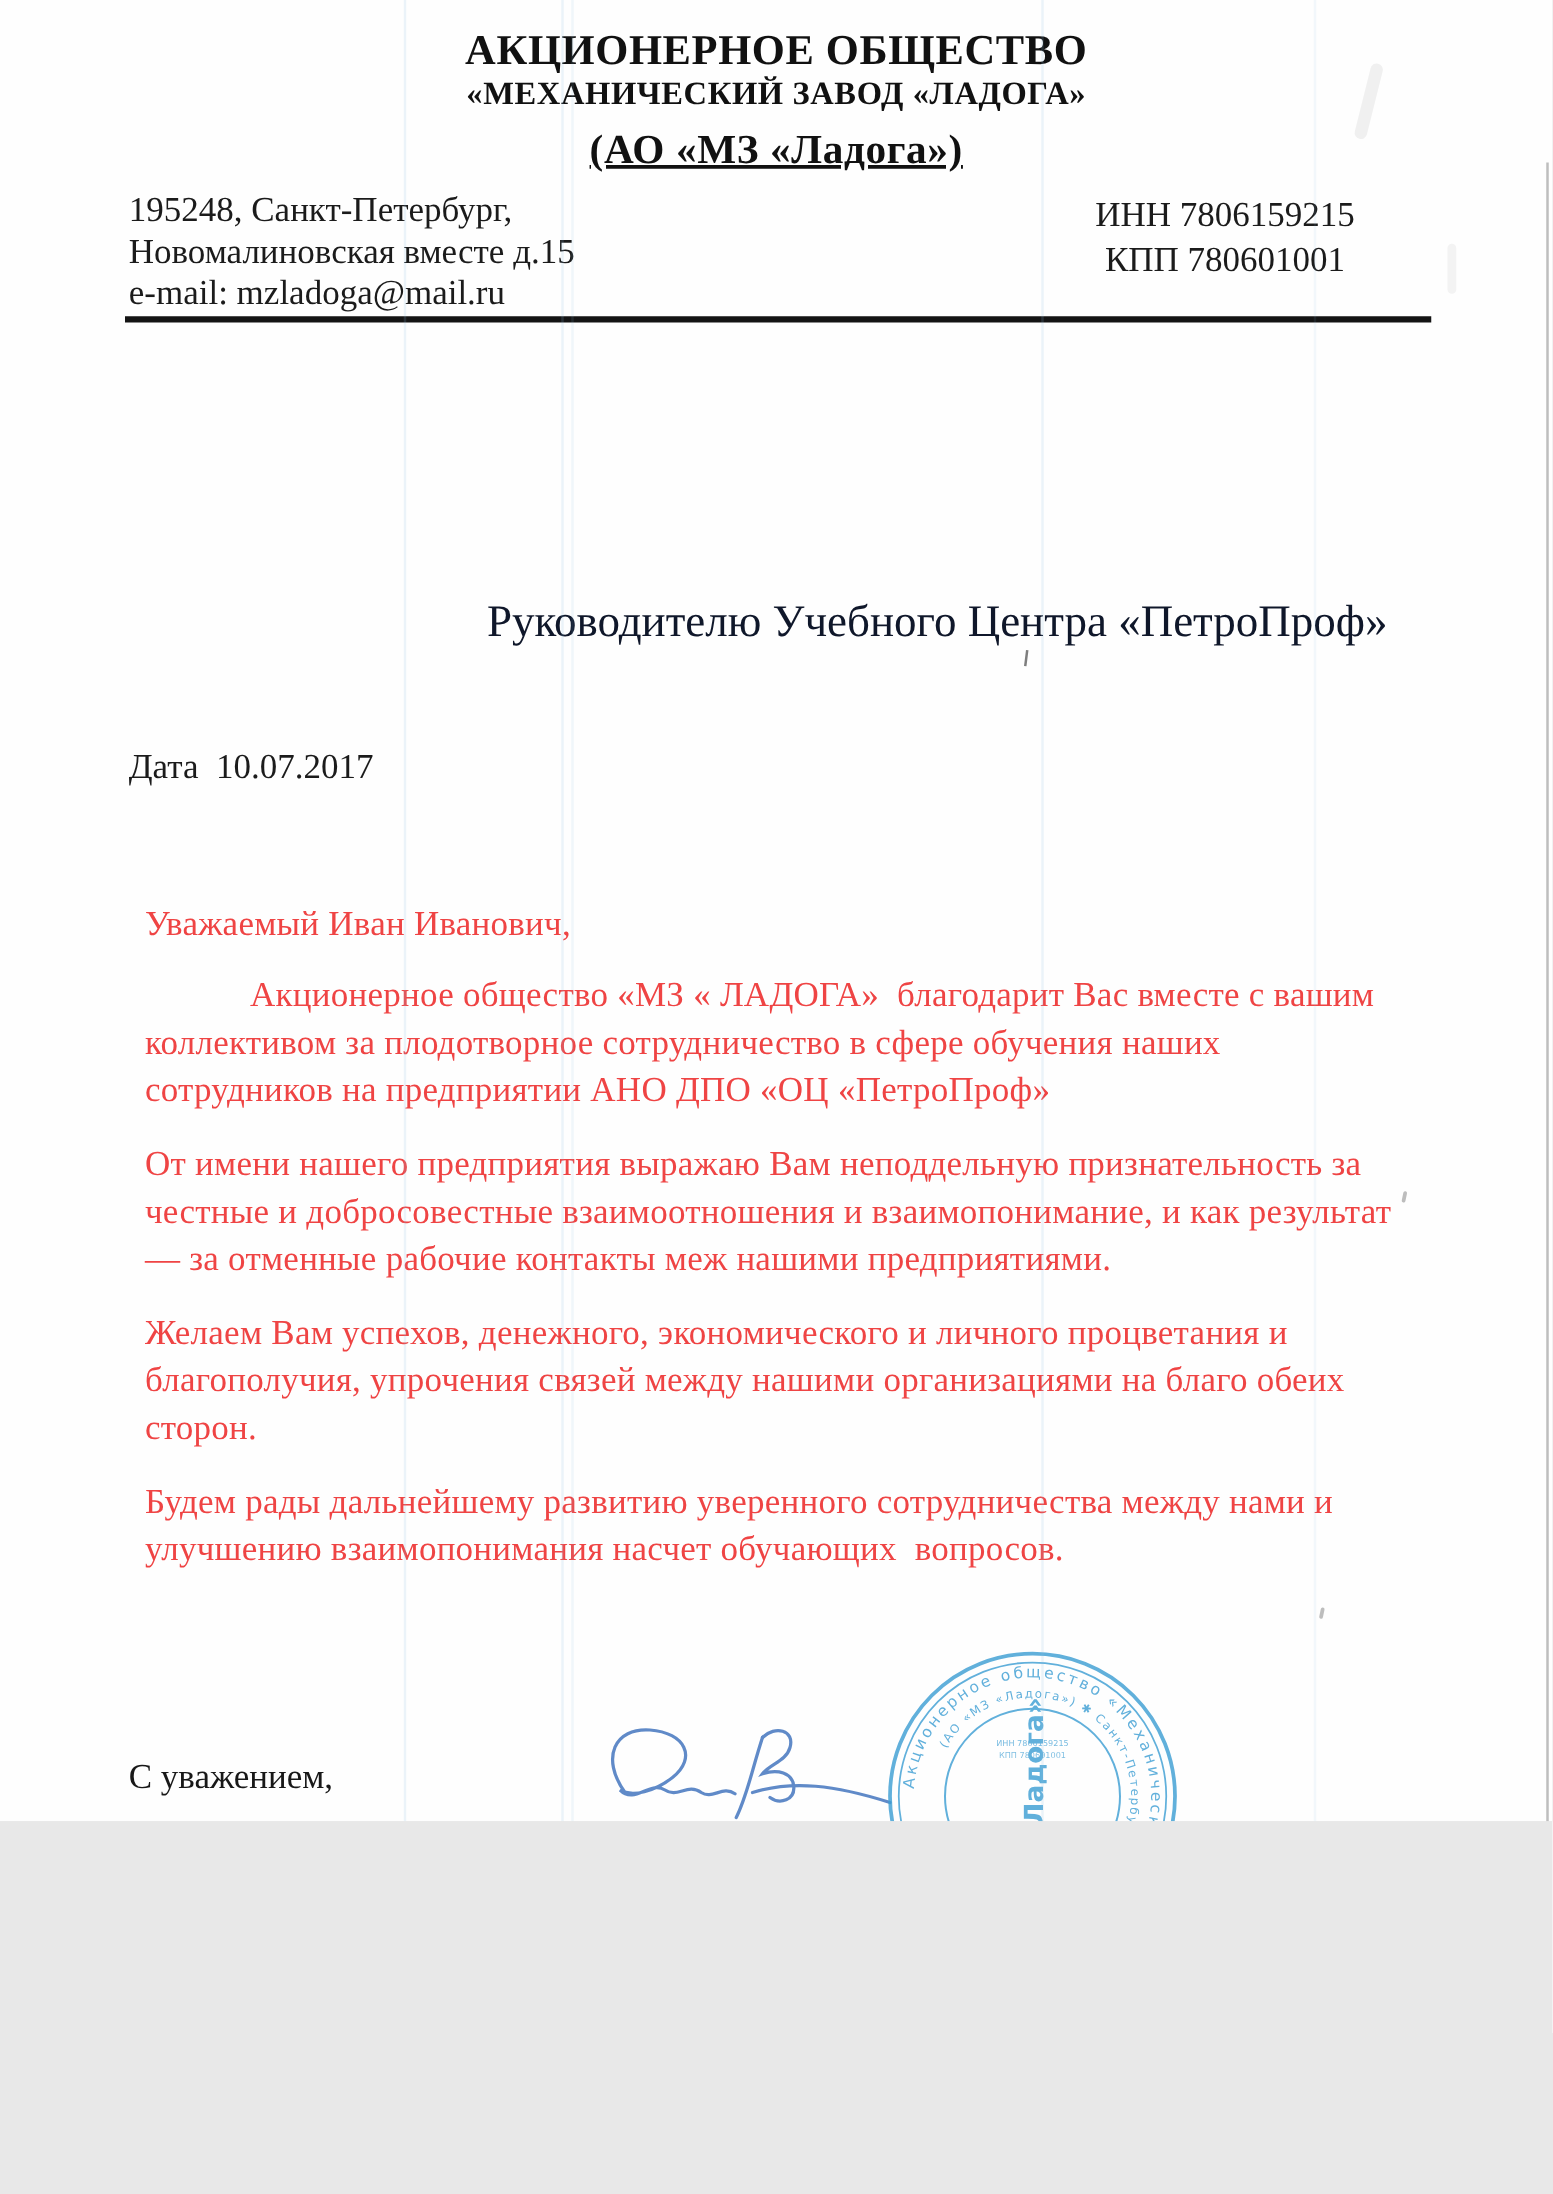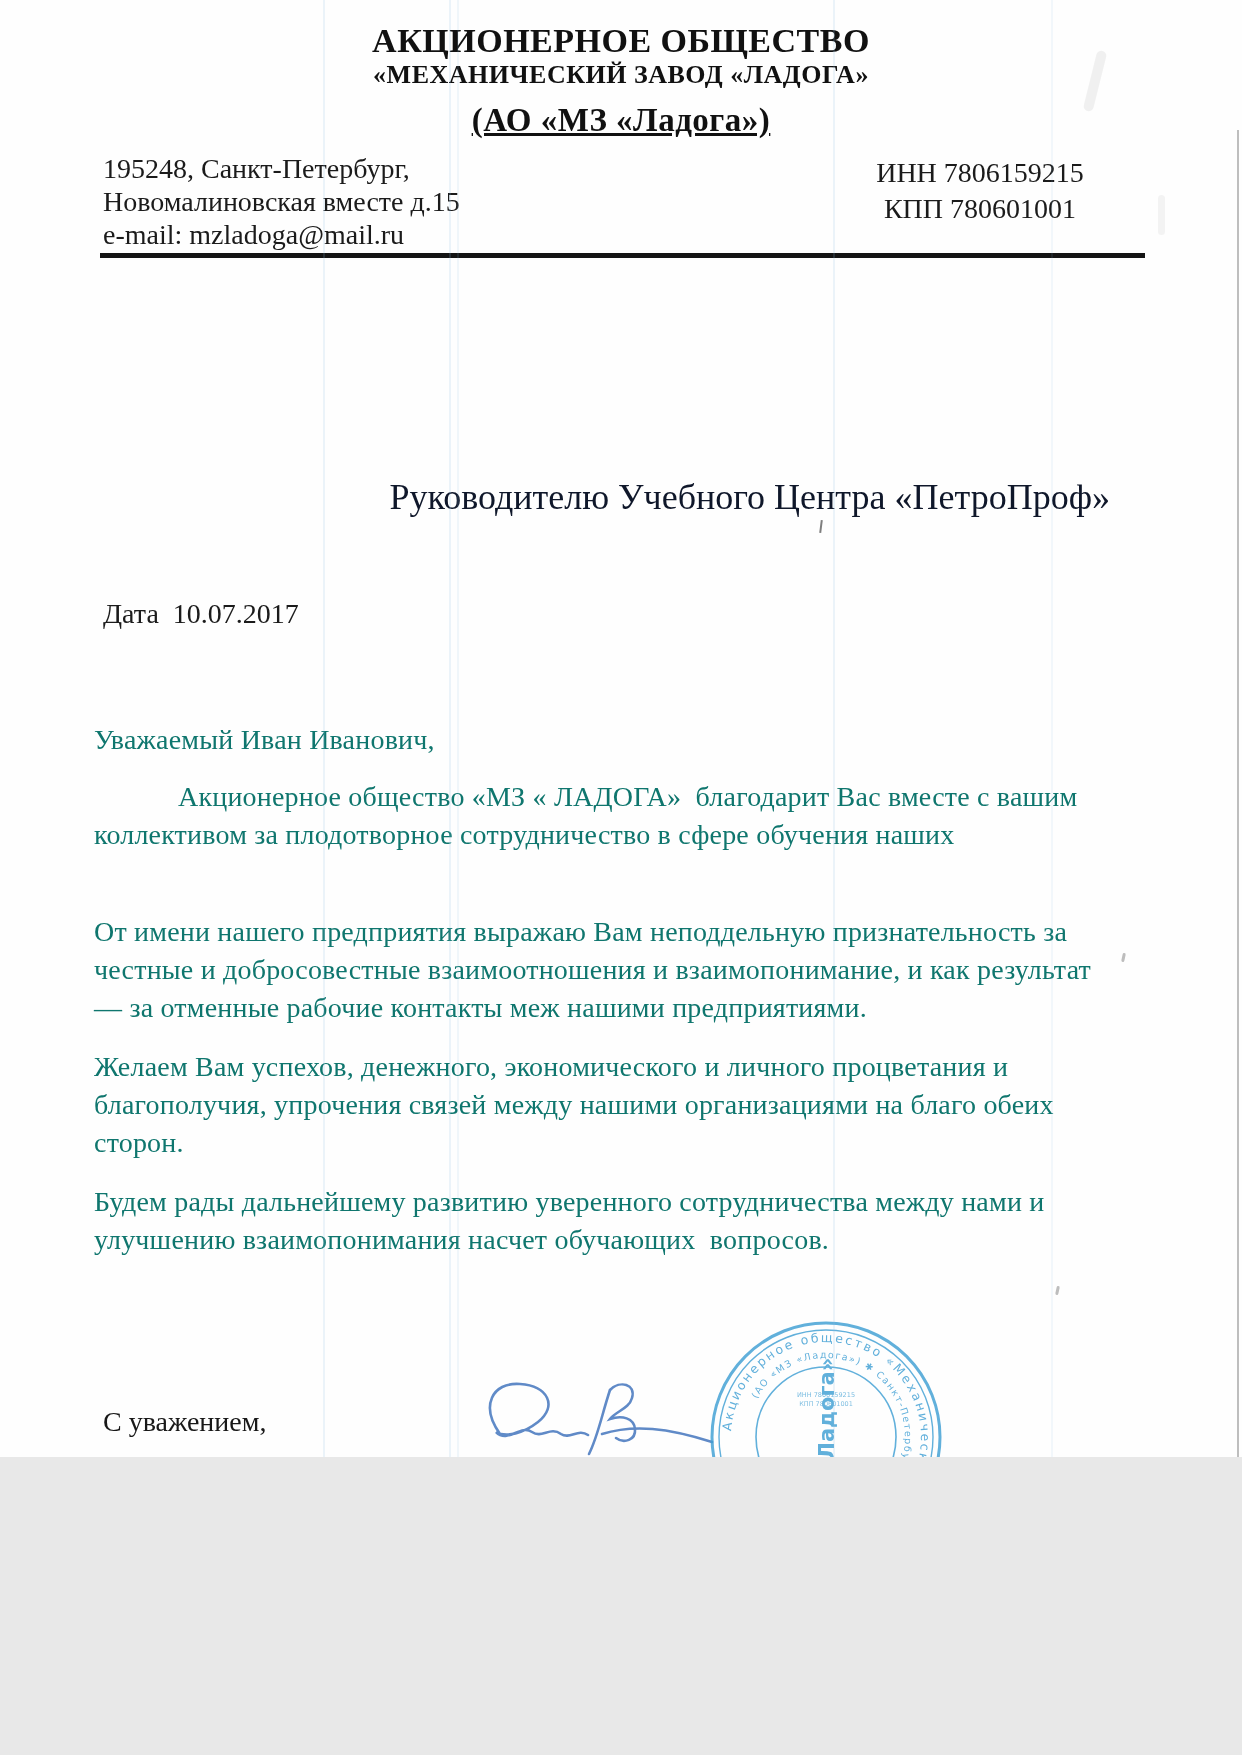--- a/index.html
+++ b/index.html
@@ -22,21 +22,21 @@
   .addr{left:103px;font-size:28px;line-height:33px;color:#1b1b1b;}
   .addr1{top:152px;}
   .addr2{top:185px;}
   .addr3{top:218px;}
   .codes{left:860px;top:155px;width:240px;text-align:center;font-size:28px;line-height:36px;color:#1b1b1b;}
   .rule{left:100px;top:253px;width:1045px;height:5px;background:#141414;}
   
   .recipient{top:476px;right:132px;font-size:36px;color:#0f172a;}
   .dateline{left:103px;top:598px;font-size:28px;color:#1b1b1b;}
   
-  .bodyblock{left:94px;font-size:28px;line-height:38px;color:#0f766e;letter-spacing:.2px;}
+  .bodyblock{left:116px;font-size:28px;line-height:38px;color:#ef4444;letter-spacing:.2px;}
   .salutation{top:721px;}
   .p1{top:778px;}
   .p2{top:913px;}
   .p3{top:1048px;}
   .p4{top:1183px;}
   .indent{padding-left:84px;}
   
   .regards{left:103px;top:1406px;font-size:28px;}
   .signer-title{left:103px;top:1459px;font-size:28px;}
   .sign-line{left:428px;top:1483px;width:469px;height:3px;background:#1c1c1c;}
@@ -77,20 +77,21 @@
   <div class="abs rule"></div>
 
   <div class="abs recipient nowrap">Руководителю Учебного Центра «ПетроПроф»</div>
   <div class="abs dateline nowrap">Дата  10.07.2017</div>
 
   <div class="abs bodyblock salutation nowrap">Уважаемый Иван Иванович,</div>
 
   <div class="abs bodyblock p1">
     <div class="nowrap indent">Акционерное общество «МЗ « ЛАДОГА»  благодарит Вас вместе с вашим</div>
     <div class="nowrap">коллективом за плодотворное сотрудничество в сфере обучения наших</div>
+    <div class="nowrap">сотрудников на предприятии АНО ДПО «ОЦ «ПетроПроф»</div>
   </div>
 
   <div class="abs bodyblock p2">
     <div class="nowrap">От имени нашего предприятия выражаю Вам неподдельную признательность за</div>
     <div class="nowrap">честные и добросовестные взаимоотношения и взаимопонимание, и как результат</div>
     <div class="nowrap">— за отменные рабочие контакты меж нашими предприятиями.</div>
   </div>
 
   <div class="abs bodyblock p3">
     <div class="nowrap">Желаем Вам успехов, денежного, экономического и личного процветания и</div>

